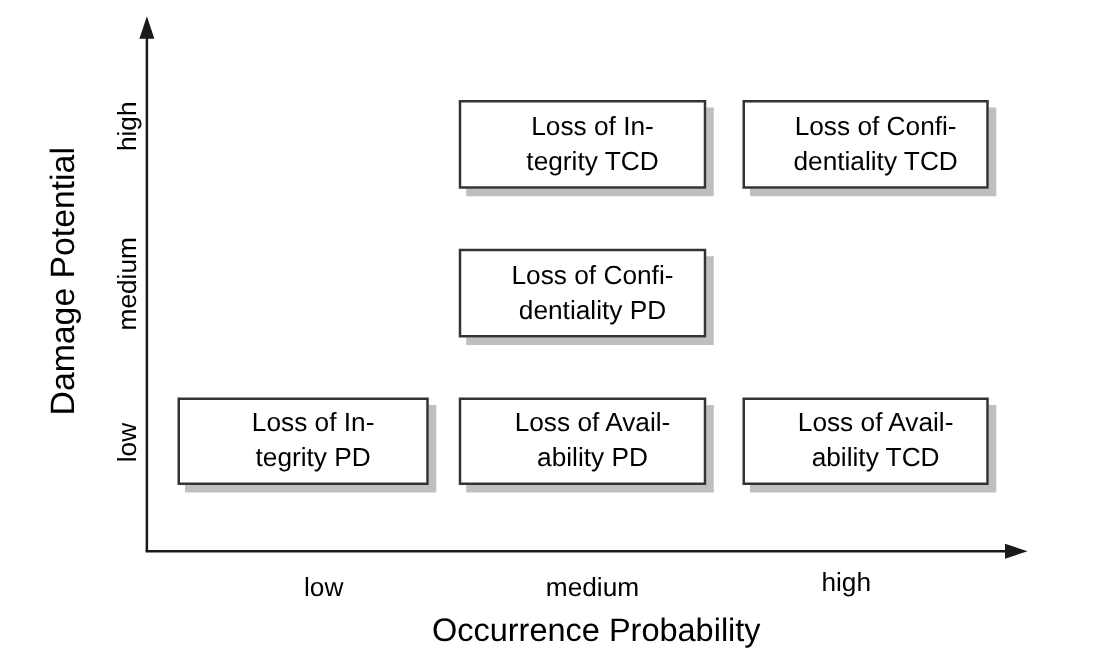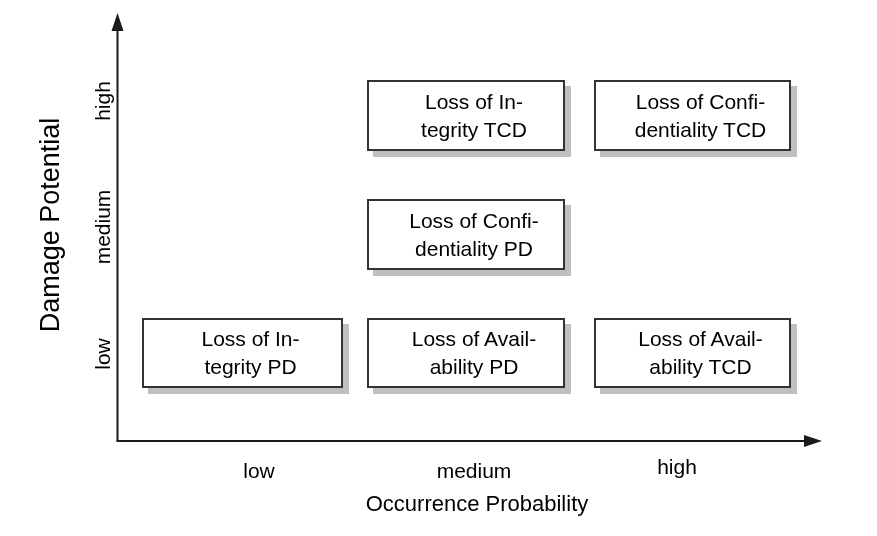--- a/index.html
+++ b/index.html
@@ -82,21 +82,21 @@
   .x-tick-high   { left: 607px; top: 454px; }
 
   .x-title {
     position: absolute;
     left: 302px;
     top: 487px;
     width: 350px;
     height: 34px;
     line-height: 34px;
     text-align: center;
-    font-size: 22px;
+    font-size: 26px;
   }
 </style>
 </head>
 <body>
 
 <div class="figure">
 
   <svg class="axes" viewBox="0 0 877 536" xmlns="http://www.w3.org/2000/svg">
     <line x1="117.5" y1="441" x2="117.5" y2="26" stroke="#1a1a1a" stroke-width="2"></line>
     <polygon points="117.5,13 111.5,31 123.5,31" fill="#1a1a1a"></polygon>

